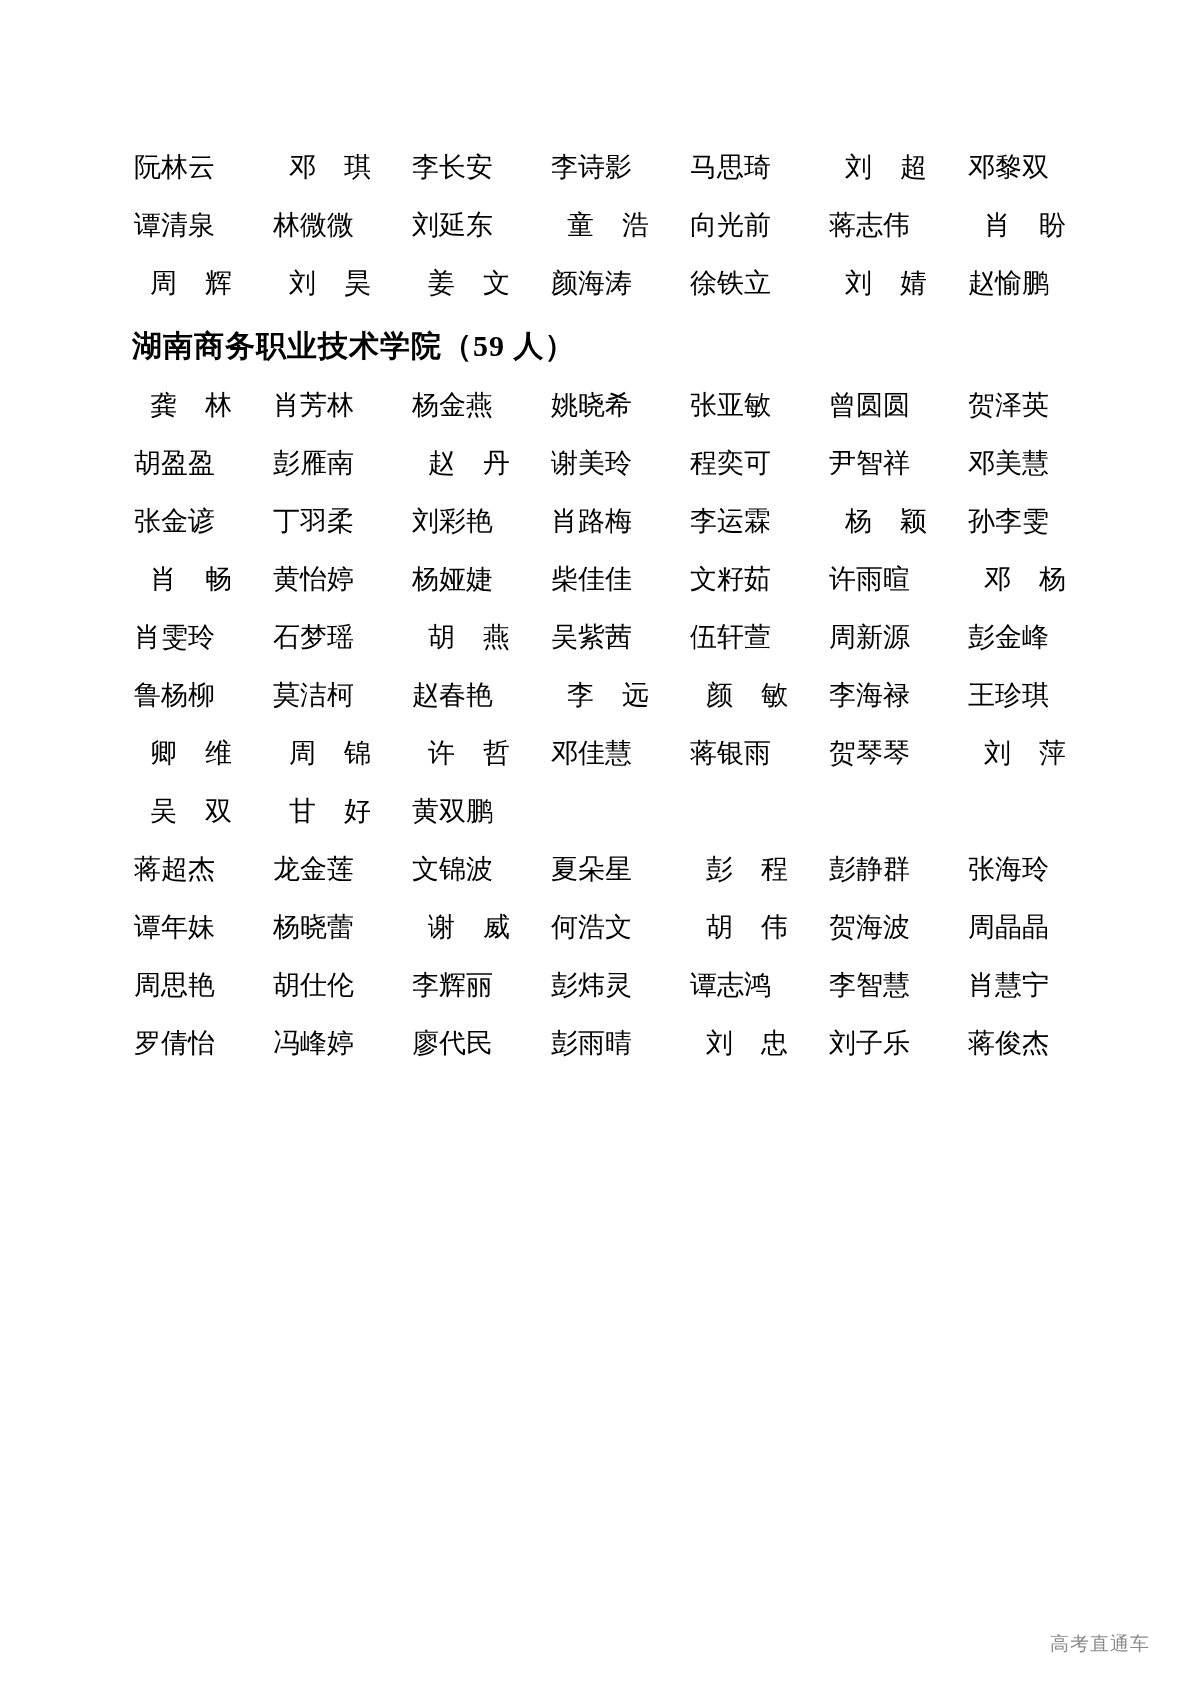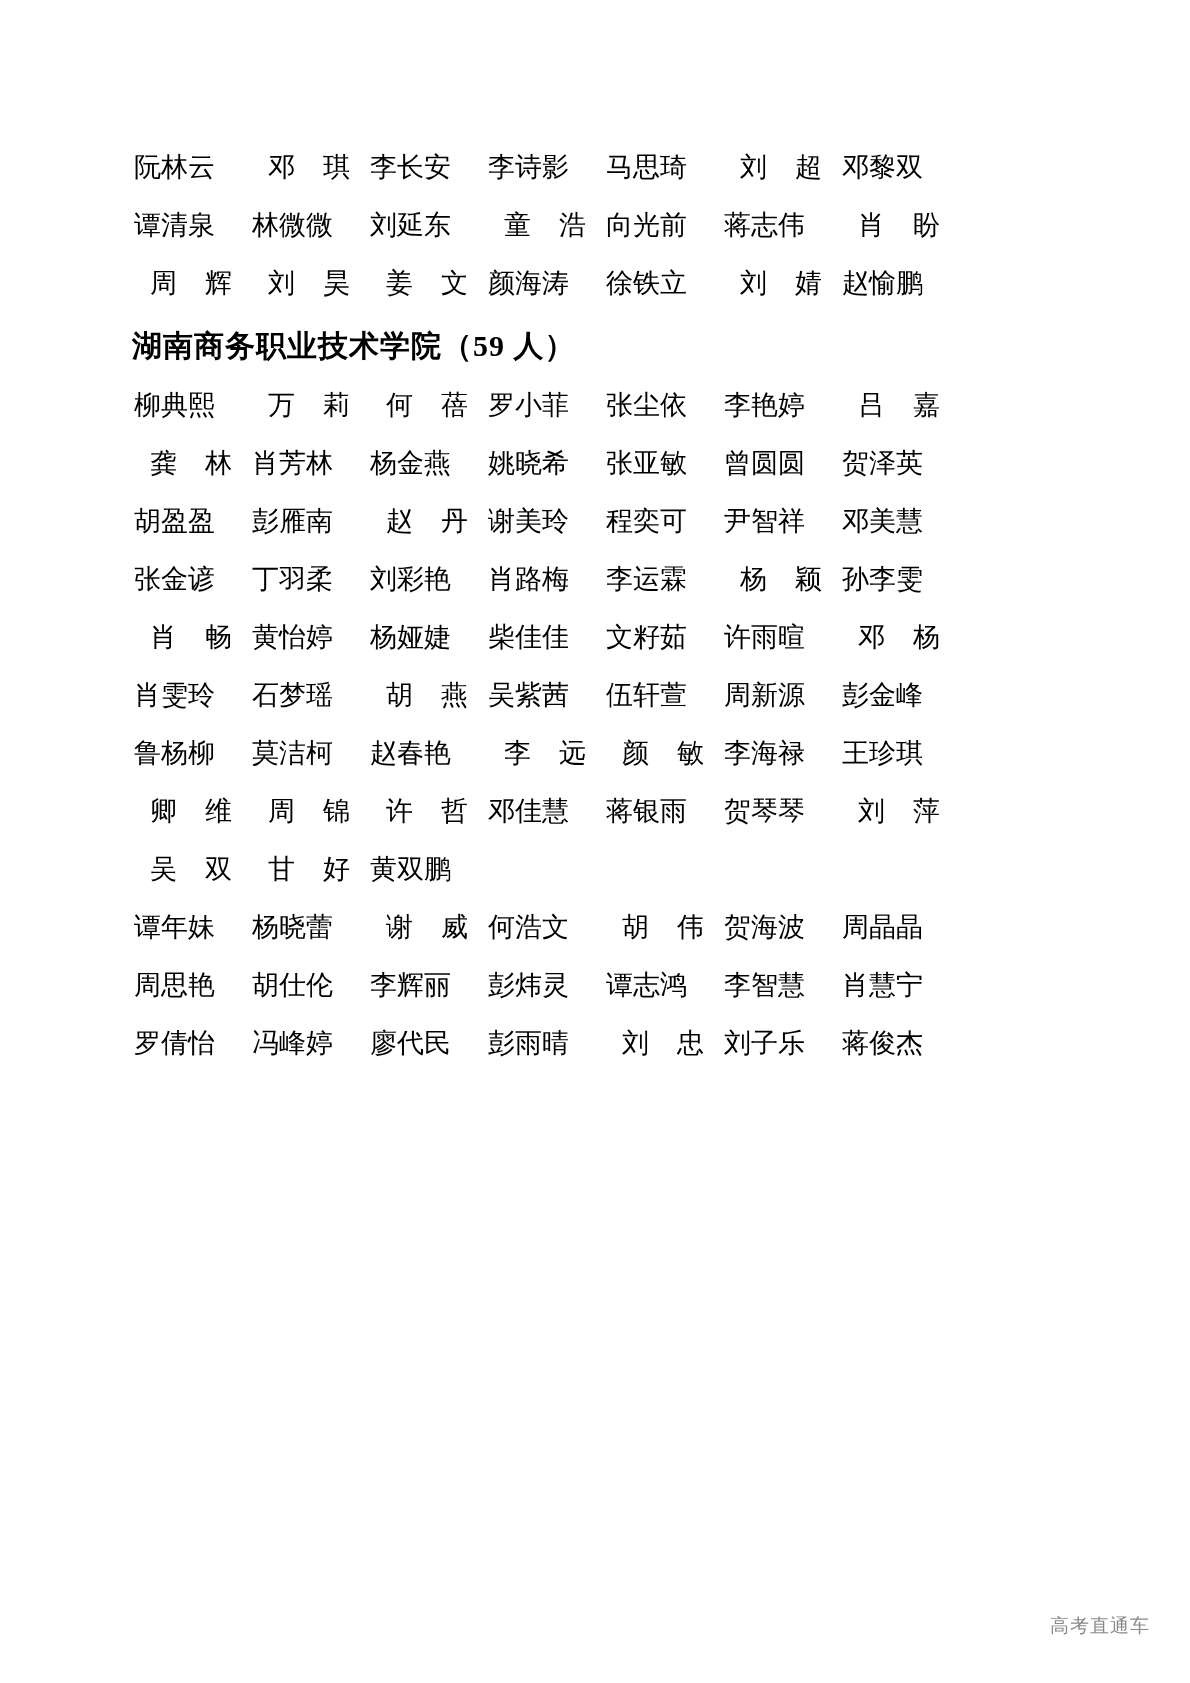--- a/index.html
+++ b/index.html
@@ -18,20 +18,21 @@
   .page {
     position: relative;
     width: 1190px;
     height: 1683px;
     box-sizing: border-box;
     padding: 150px 120px 0 132px;
   }
   .name-row {
     display: flex;
     margin: 0 0 24px 0;
+    gap: 21px;
   }
   .name-cell {
     width: 118px;
     flex: 0 0 118px;
     font-size: 27px;
     line-height: 34px;
     letter-spacing: 0;
     display: flex;
     justify-content: space-between;
     white-space: nowrap;
@@ -47,21 +48,21 @@
     font-weight: bold;
     line-height: 40px;
     margin: 26px 0 22px 0;
     letter-spacing: 1px;
   }
   .section-block { margin-bottom: 4px; }
   .first-block .name-row:first-child { margin-top: 0; }
   .watermark {
     position: absolute;
     right: 40px;
-    bottom: 44px;
+    bottom: 26px;
     font-size: 19px;
     color: #8a8a8a;
     font-family: "Liberation Sans", sans-serif;
     letter-spacing: 1px;
   }
 </style>
 </head>
 <body>
 
 <div class="page">
@@ -115,38 +116,20 @@
           <div class="name-cell n2">
             <span class="ch">刘</span>
             <span class="ch">婧</span>
           </div>
           <div class="name-cell n3">赵愉鹏</div>
         </div>
       </div>
       <div class="section-block">
         <div class="section-title">湖南商务职业技术学院（59 人）</div>
         <div class="name-row">
-          <div class="name-cell n3">柳典熙</div>
-          <div class="name-cell n2">
-            <span class="ch">万</span>
-            <span class="ch">莉</span>
-          </div>
-          <div class="name-cell n2">
-            <span class="ch">何</span>
-            <span class="ch">蓓</span>
-          </div>
-          <div class="name-cell n3">罗小菲</div>
-          <div class="name-cell n3">张尘依</div>
-          <div class="name-cell n3">李艳婷</div>
-          <div class="name-cell n2">
-            <span class="ch">吕</span>
-            <span class="ch">嘉</span>
-          </div>
-        </div>
-        <div class="name-row">
           <div class="name-cell n2">
             <span class="ch">龚</span>
             <span class="ch">林</span>
           </div>
           <div class="name-cell n3">肖芳林</div>
           <div class="name-cell n3">杨金燕</div>
           <div class="name-cell n3">姚晓希</div>
           <div class="name-cell n3">张亚敏</div>
           <div class="name-cell n3">曾圆圆</div>
           <div class="name-cell n3">贺泽英</div>
@@ -244,20 +227,32 @@
             <span class="ch">双</span>
           </div>
           <div class="name-cell n2">
             <span class="ch">甘</span>
             <span class="ch">好</span>
           </div>
           <div class="name-cell n3">黄双鹏</div>
         </div>
       </div>
       <div class="section-block">
+        <div class="name-row">
+          <div class="name-cell n3">蒋超杰</div>
+          <div class="name-cell n3">龙金莲</div>
+          <div class="name-cell n3">文锦波</div>
+          <div class="name-cell n3">夏朵星</div>
+          <div class="name-cell n2">
+            <span class="ch">彭</span>
+            <span class="ch">程</span>
+          </div>
+          <div class="name-cell n3">彭静群</div>
+          <div class="name-cell n3">张海玲</div>
+        </div>
         <div class="name-row">
           <div class="name-cell n3">谭年妹</div>
           <div class="name-cell n3">杨晓蕾</div>
           <div class="name-cell n2">
             <span class="ch">谢</span>
             <span class="ch">威</span>
           </div>
           <div class="name-cell n3">何浩文</div>
           <div class="name-cell n2">
             <span class="ch">胡</span>

